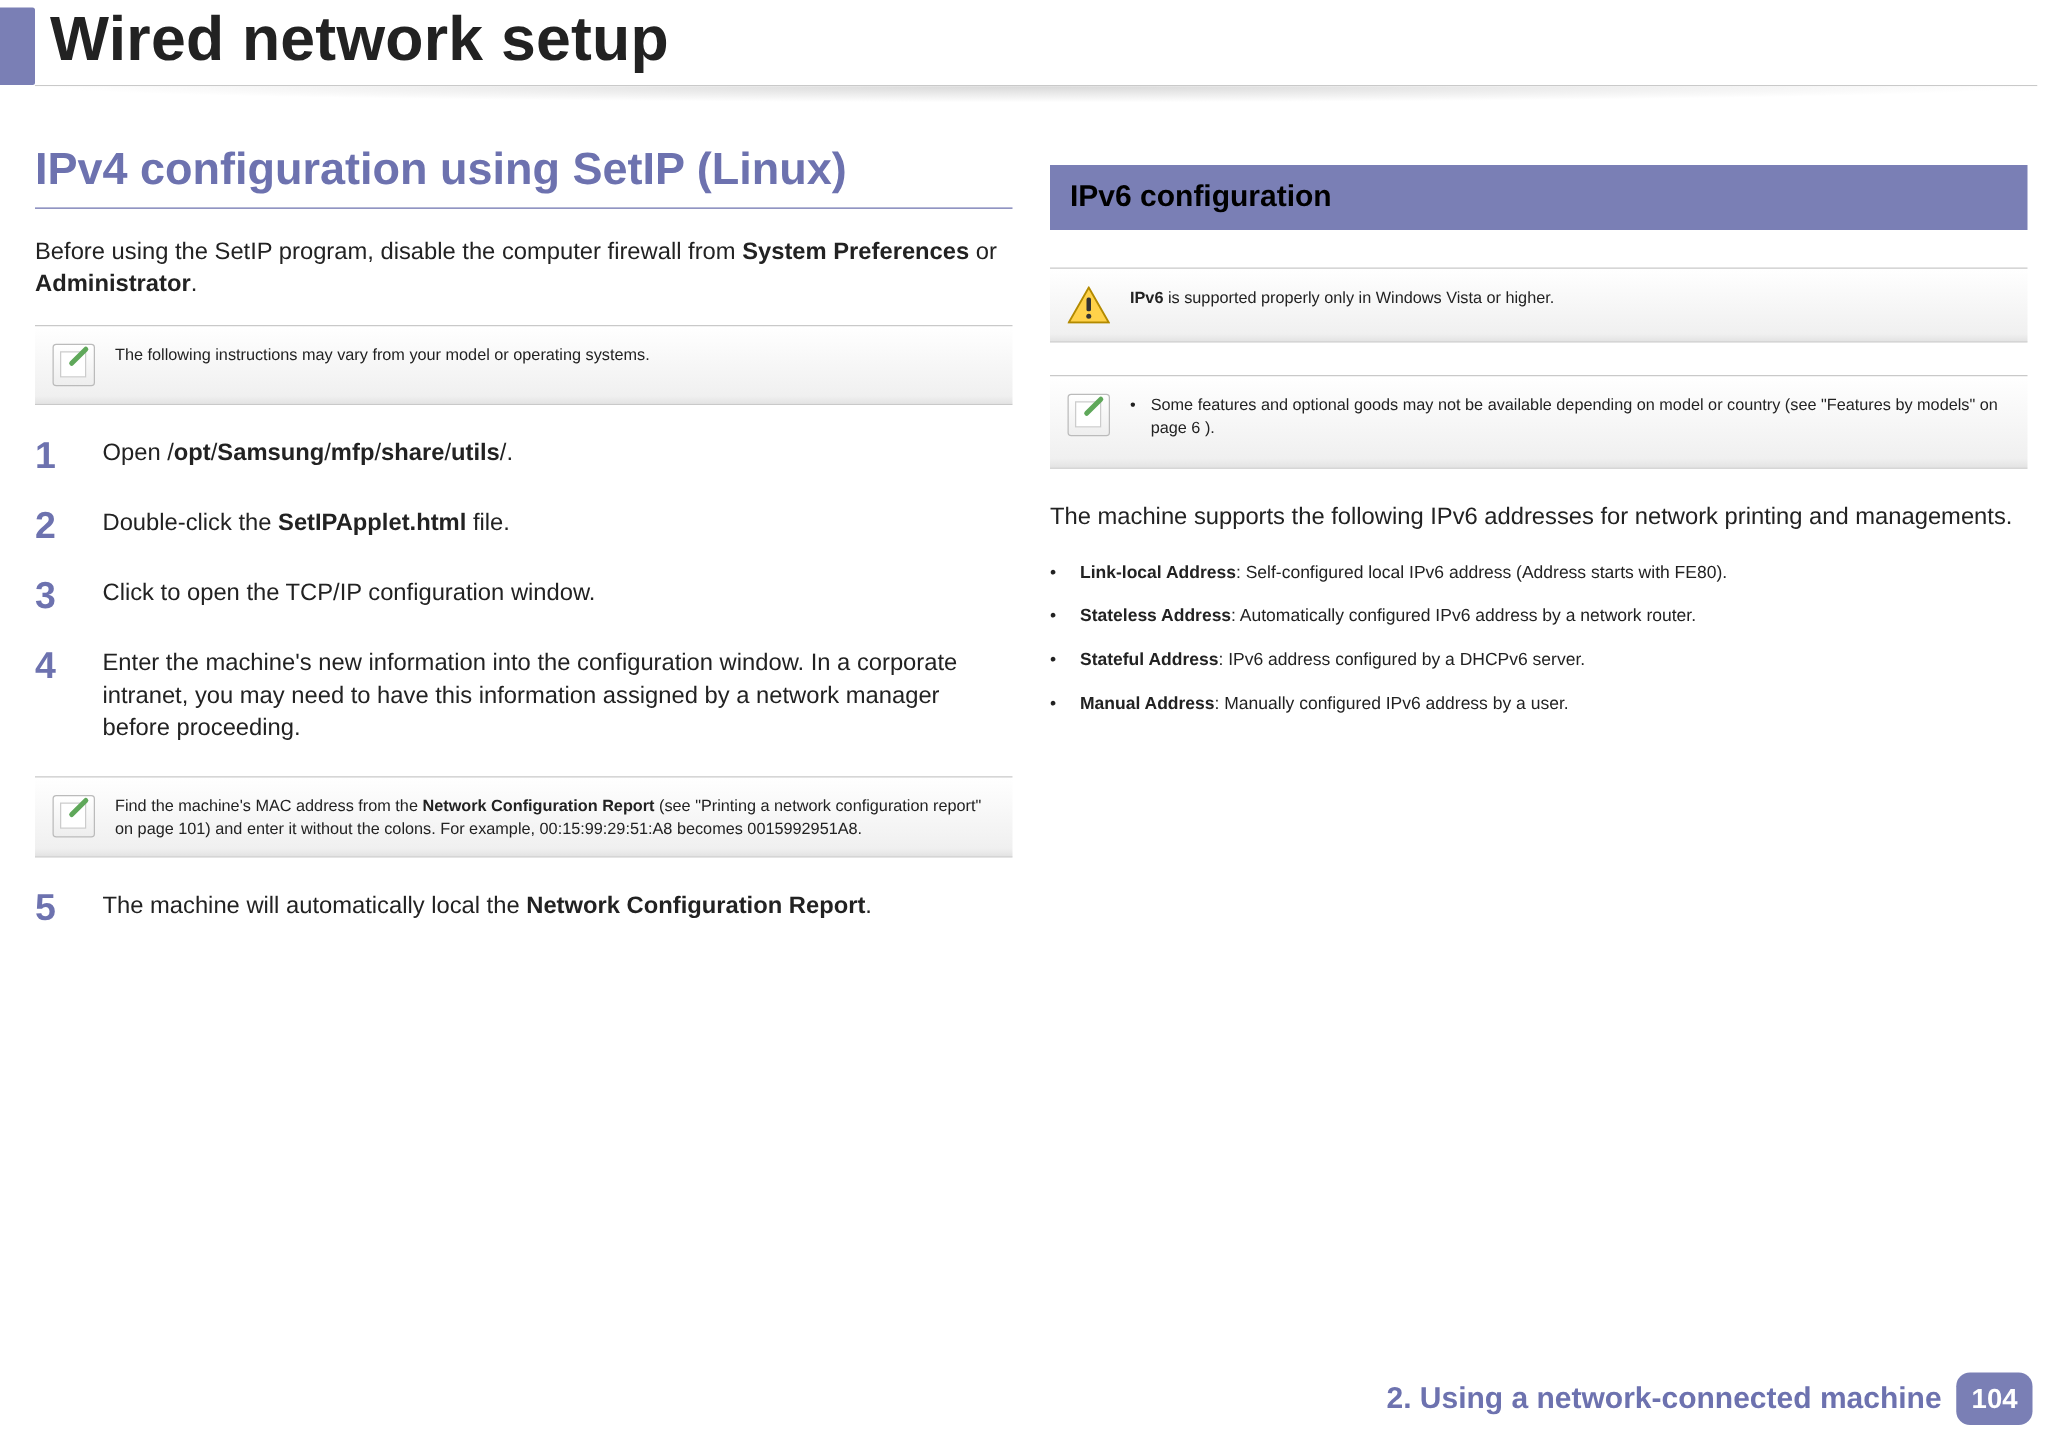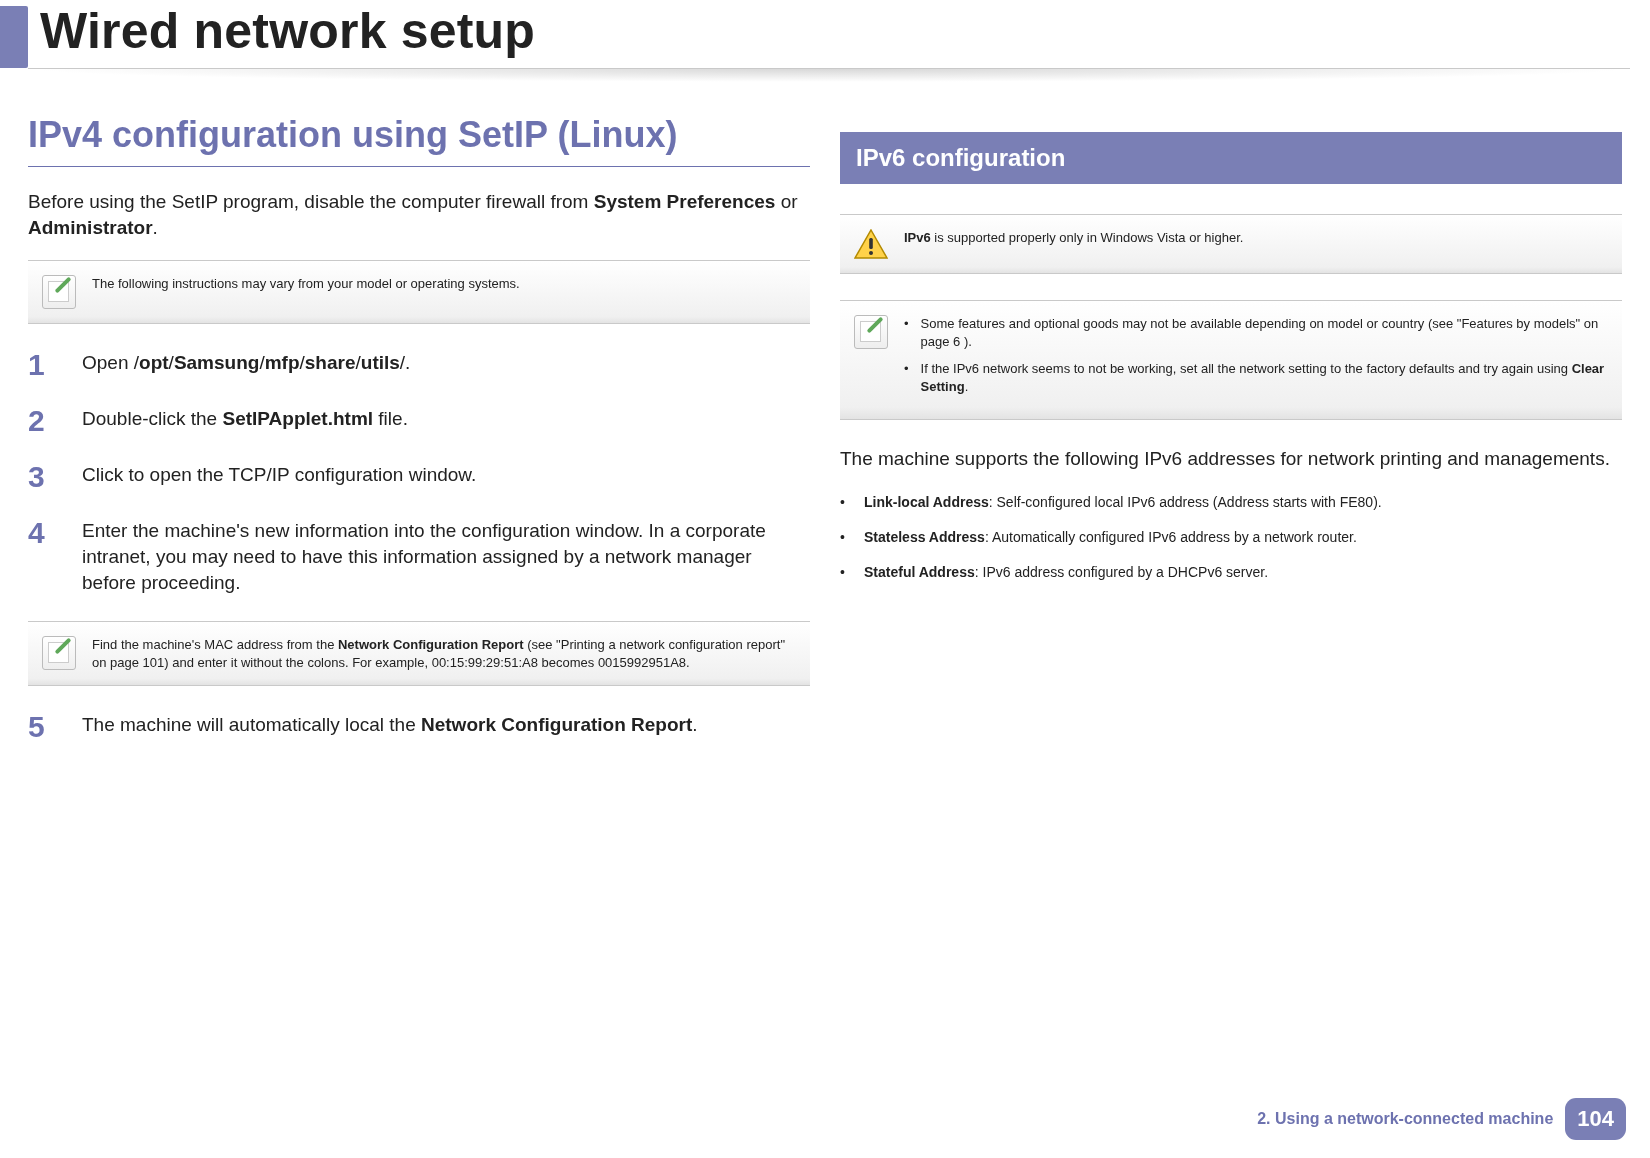--- a/index.html
+++ b/index.html
@@ -109,21 +109,21 @@
   }
   .step-num {
     flex: 0 0 32px;
     font-size: 30px;
     font-weight: 700;
     color: #6d72af;
     line-height: 1;
   }
   .section-banner {
     background: #7a7fb5;
-    color: #ffffff;
+    color: #000000;
     font-size: 24px;
     font-weight: 700;
     padding: 12px 16px;
     margin-bottom: 30px;
     margin-top: 18px;
   }
   ul.bullets { list-style: none; margin-top: 4px; }
   ul.bullets > li {
     font-size: 14px; line-height: 1.5;
     display: flex; gap: 14px;
@@ -138,21 +138,21 @@
   .note-content ul li::before { content: "•"; }
   .footer {
     position: absolute;
     right: 24px;
     bottom: 18px;
     display: flex;
     align-items: center;
     gap: 12px;
   }
   .footer-text {
-    font-size: 16px;
+    font-size: 24px;
     font-weight: 700;
     color: #6d72af;
     text-align: right;
   }
   .page-num {
     background: #7a7fb5;
     color: #fff;
     font-size: 22px;
     font-weight: 700;
     padding: 8px 12px;
@@ -245,38 +245,38 @@
 
     <div class="note-box">
       <div class="note-icon">
           <span class="pencil"></span>
         </div>
       <div class="note-content">
         <ul>
           <li>
               <span>Some features and optional goods may not be available depending on model or country (see "Features by models" on page 6 ).</span>
             </li>
-          <li>
-              <span><span>If the IPv6 network seems to not be working, set all the network setting to the factory defaults and try again using </span><b>Clear Setting</b><span>.</span></span>
-            </li>
         </ul>
       </div>
     </div>
 
     <p class="body">The machine supports the following IPv6 addresses for network printing and managements.</p>
 
     <ul class="bullets">
       <li>
           <span><b>Link-local Address</b><span>: Self-configured local IPv6 address (Address starts with FE80).</span></span>
         </li>
       <li>
           <span><b>Stateless Address</b><span>: Automatically configured IPv6 address by a network router.</span></span>
         </li>
       <li>
           <span><b>Stateful Address</b><span>: IPv6 address configured by a DHCPv6 server.</span></span>
+        </li>
+      <li>
+          <span><b>Manual Address</b><span>: Manually configured IPv6 address by a user.</span></span>
         </li>
     </ul>
   </div>
 </div>
 
 <div class="footer">
   <span class="footer-text">2.  Using a network-connected machine</span>
   <span class="page-num">104</span>
 </div>
 

